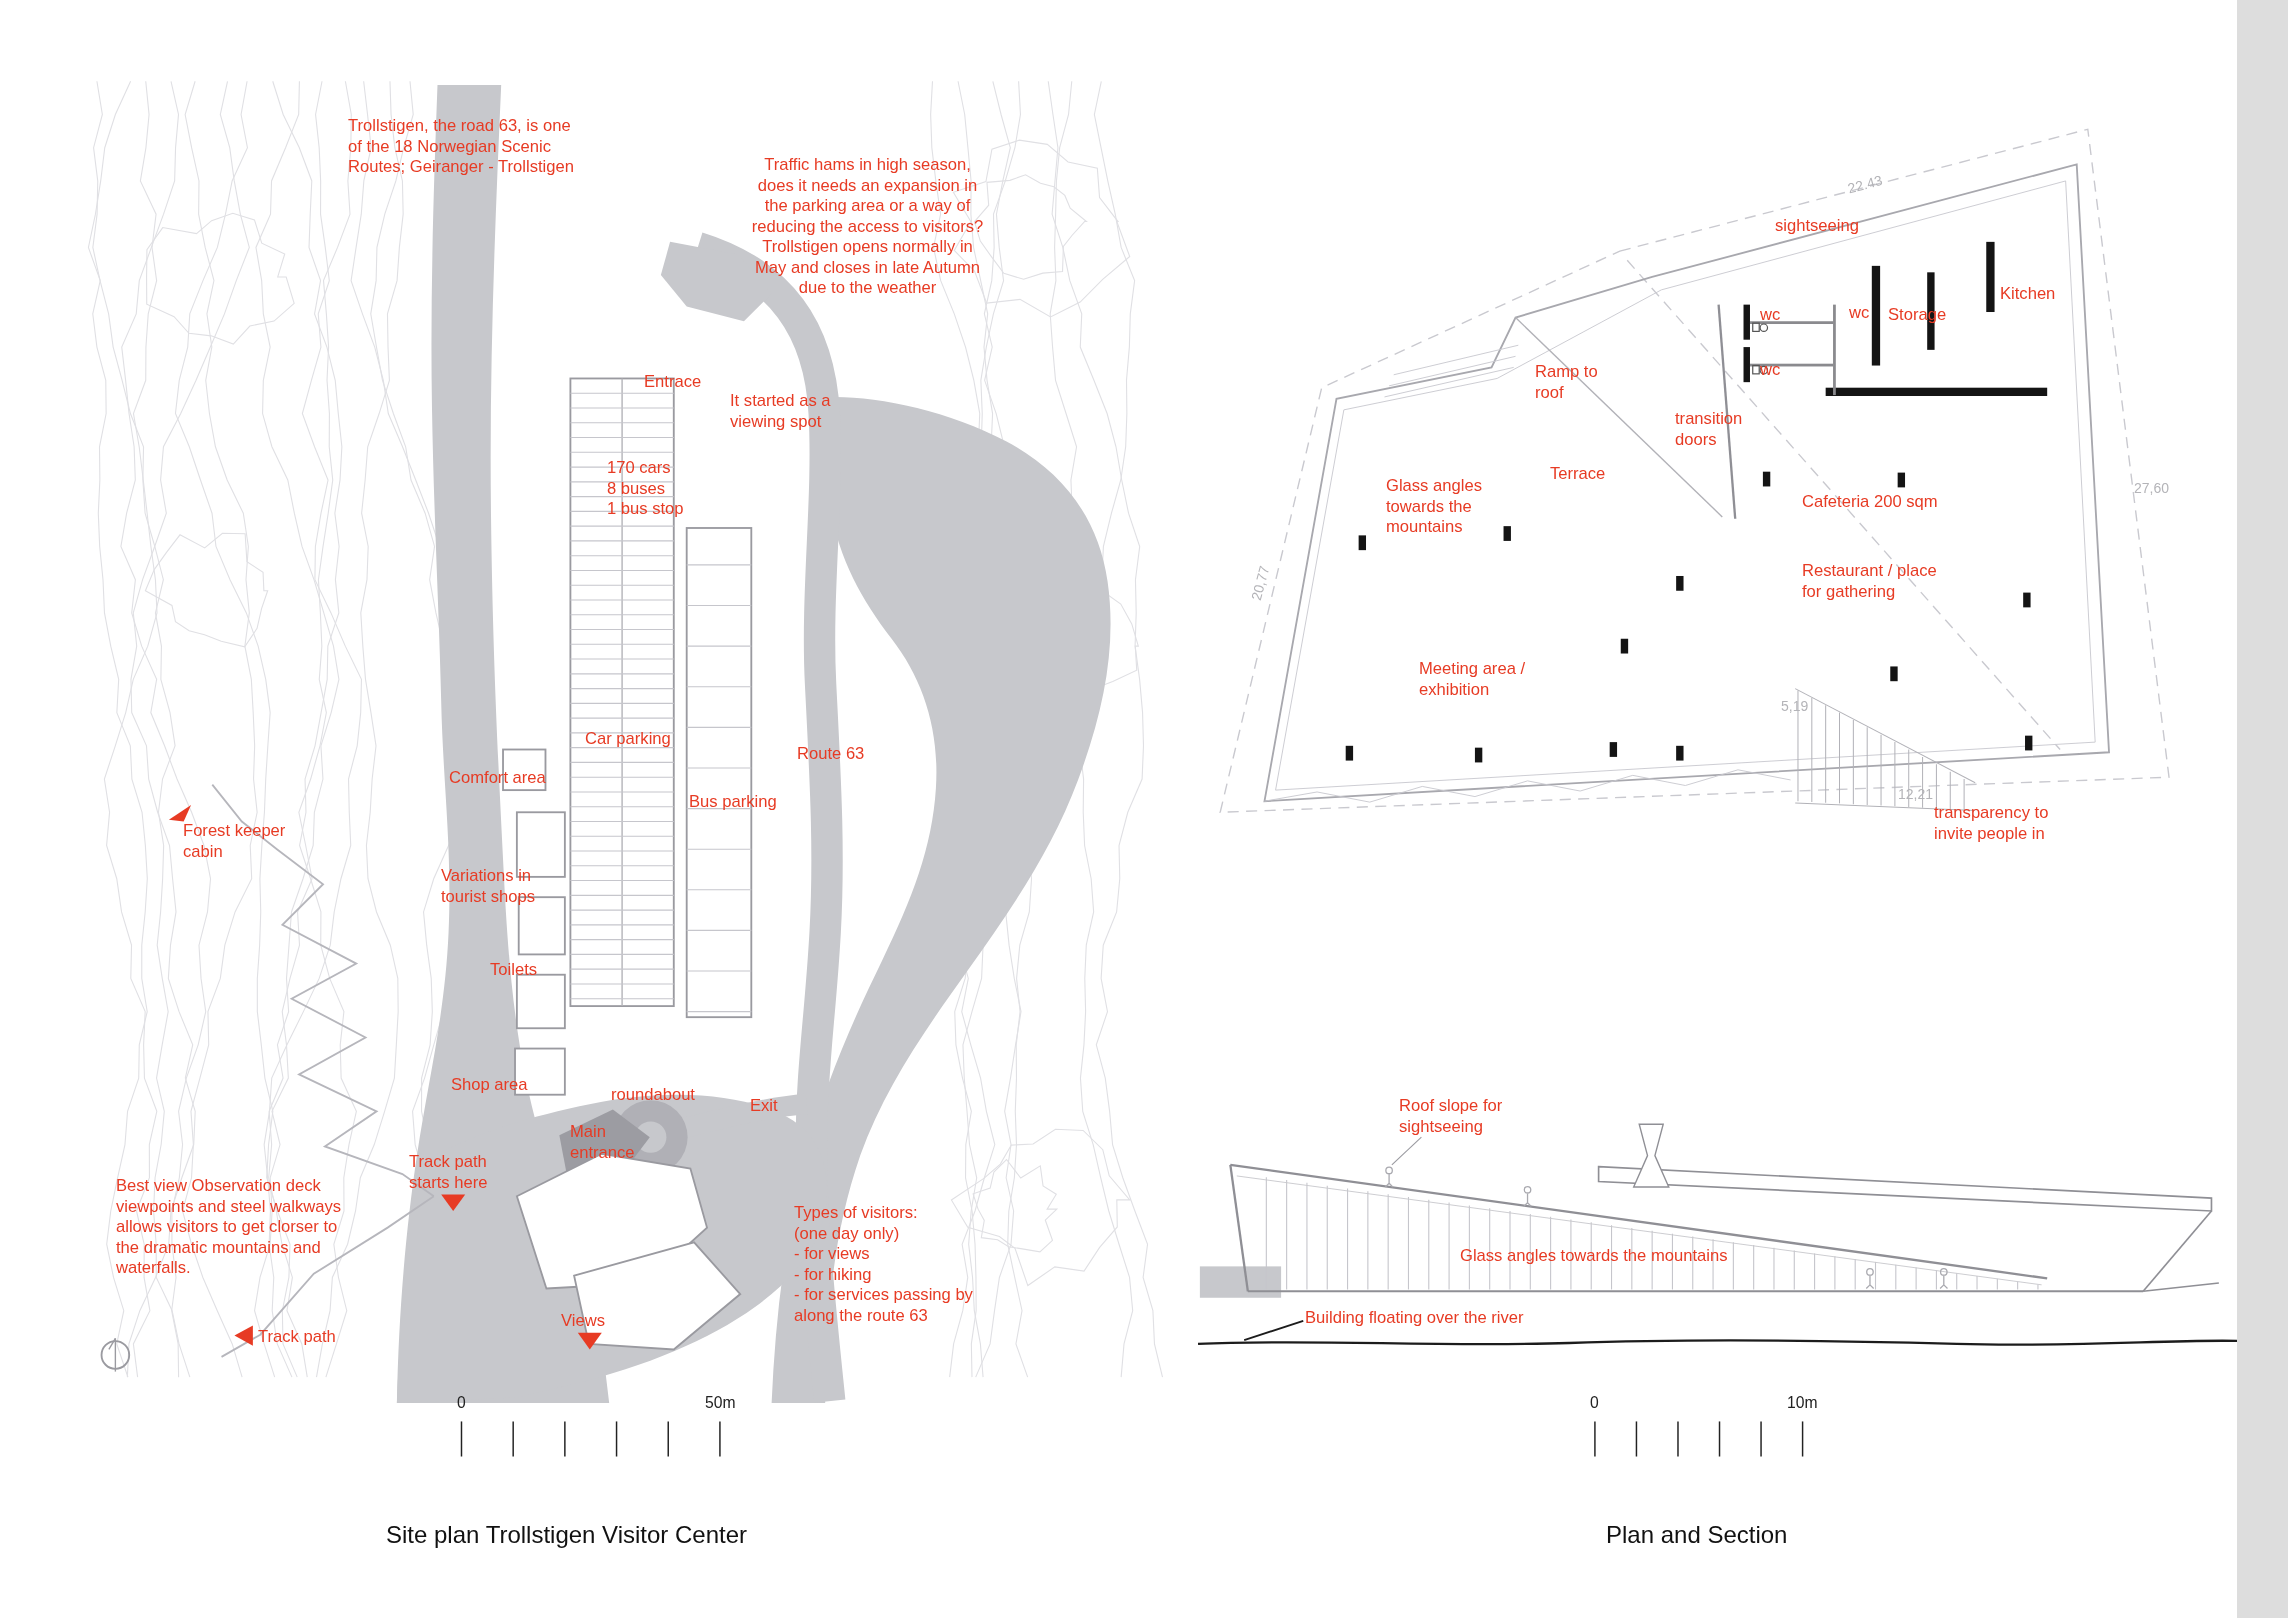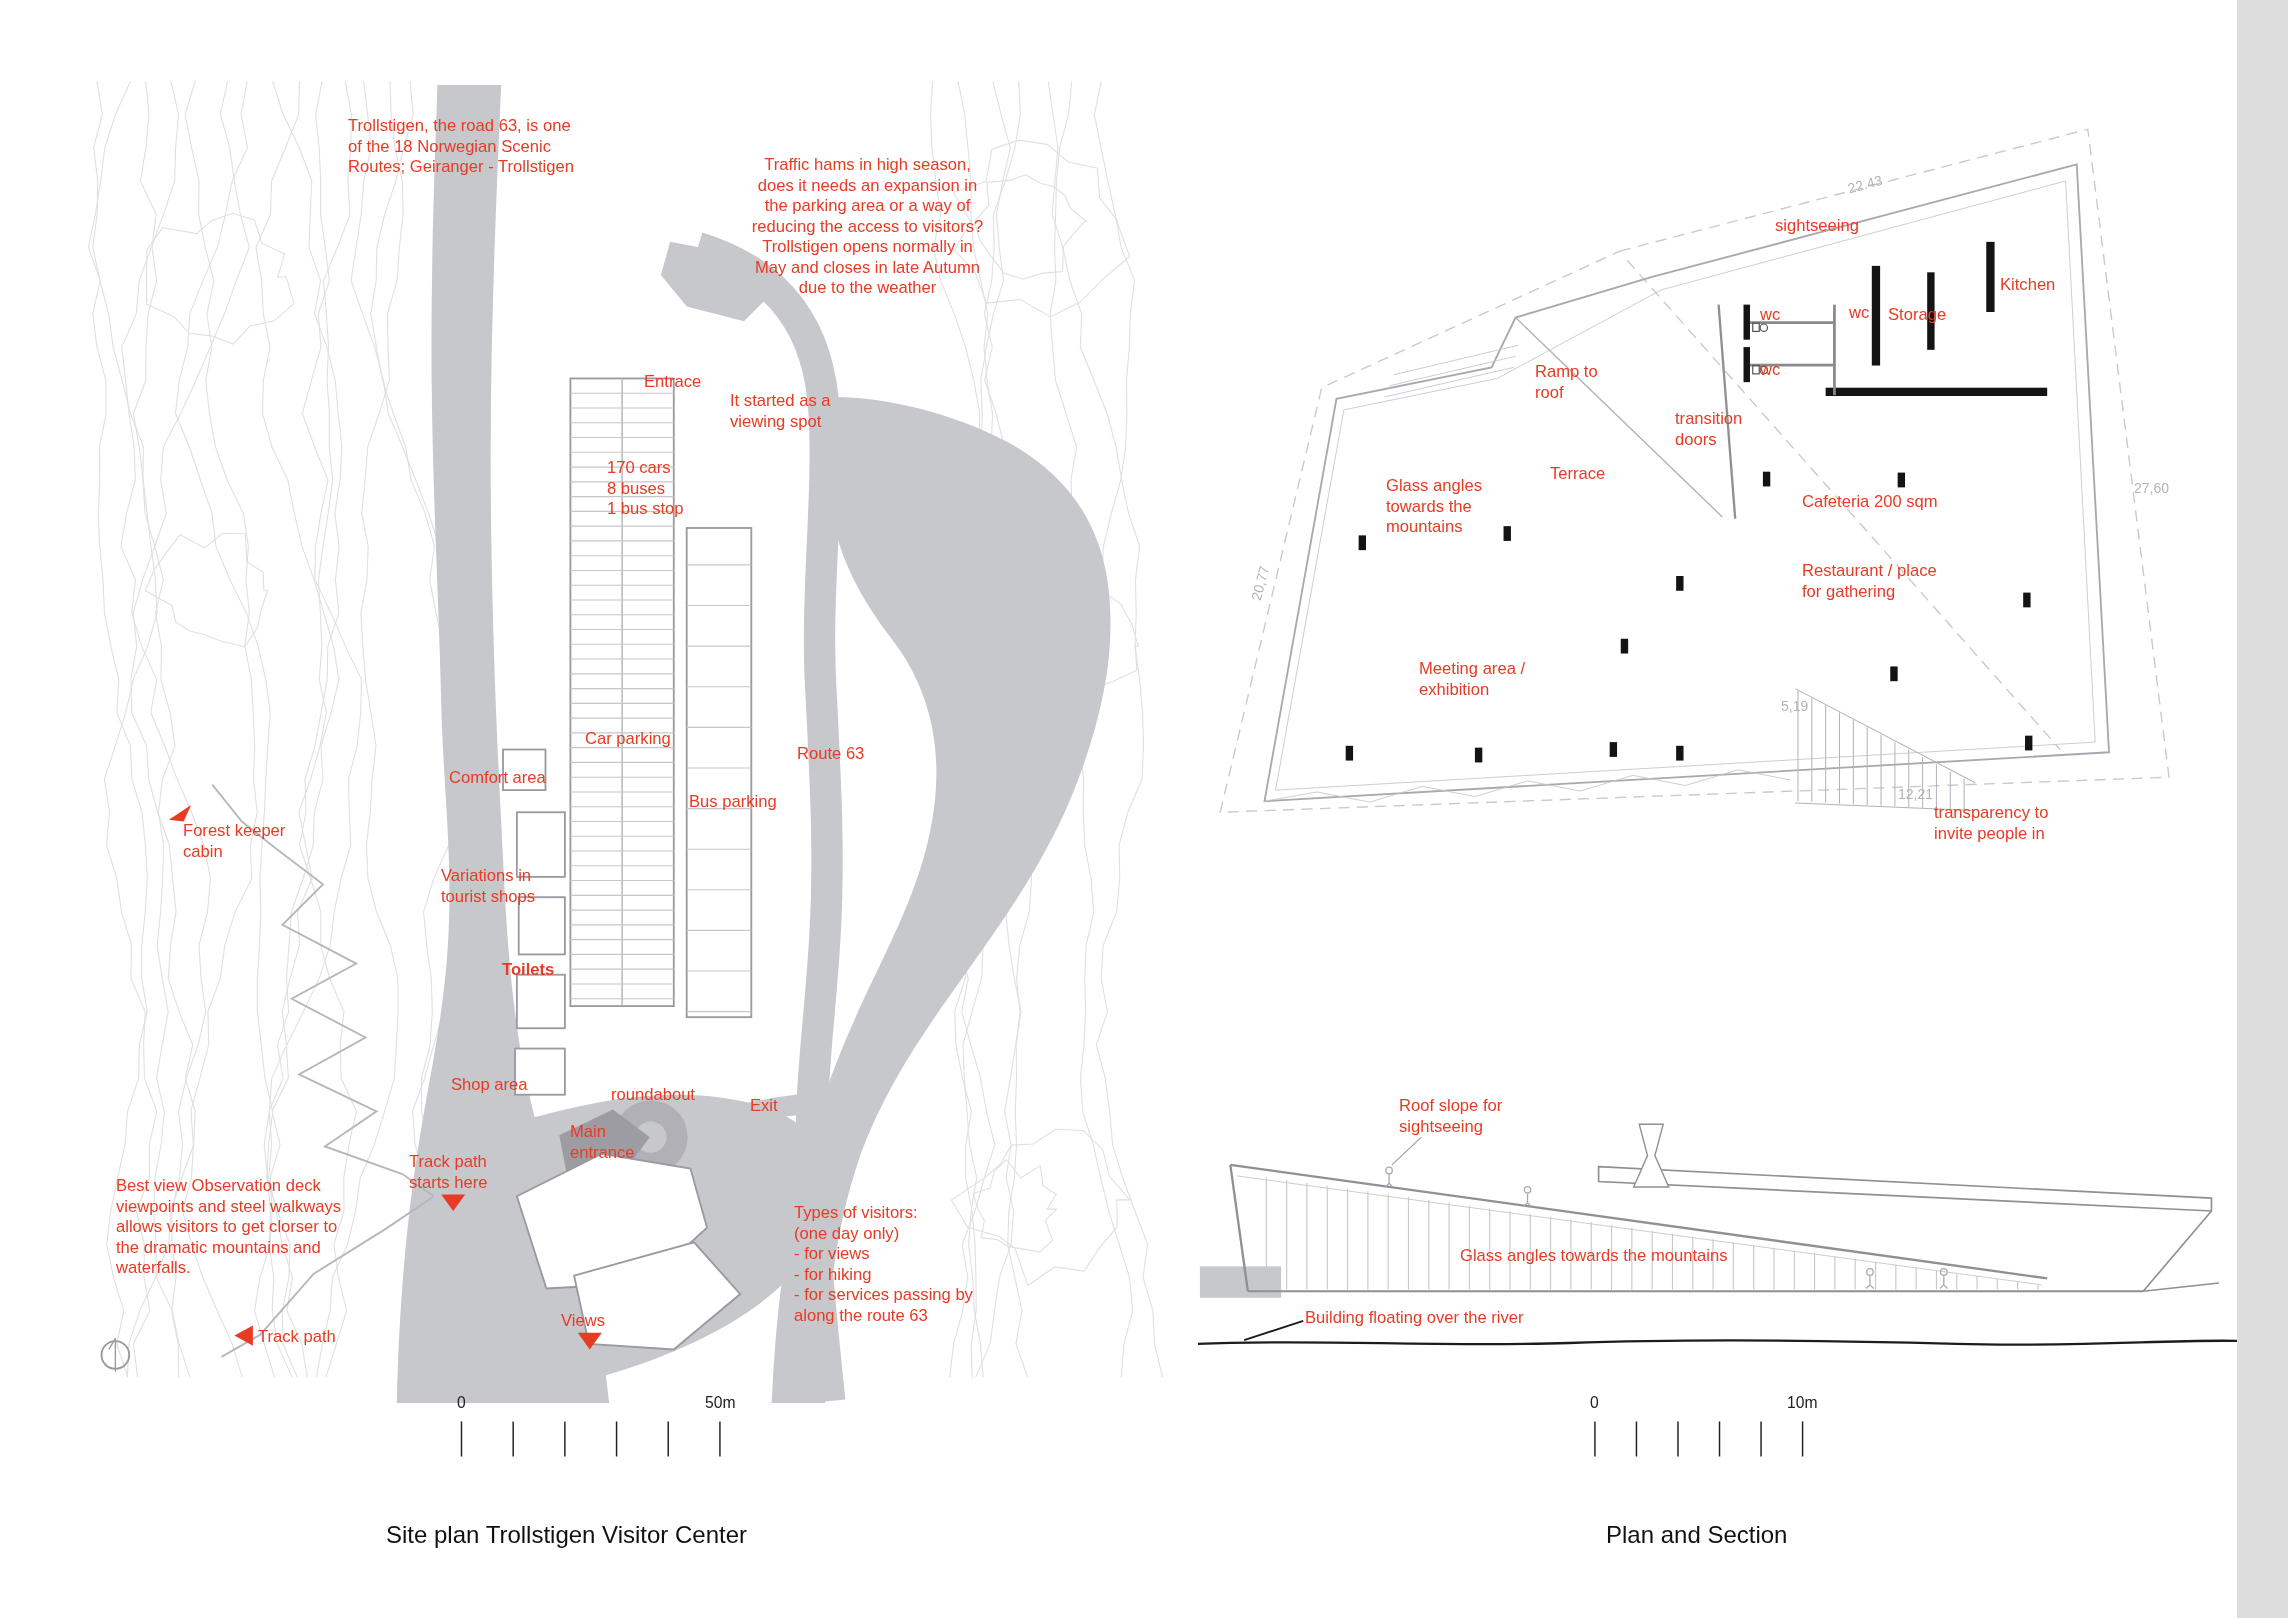--- a/index.html
+++ b/index.html
@@ -350,21 +350,21 @@
 8 buses
 1 bus stop</div>
       <div class="lbl" style="left: 585px; top: 729px;">Car parking</div>
       <div class="lbl" style="left: 449px; top: 768px;">Comfort area</div>
       <div class="lbl" style="left: 689px; top: 792px;">Bus parking</div>
       <div class="lbl" style="left: 797px; top: 744px;">Route 63</div>
       <div class="lbl" style="left: 183px; top: 821px; width: 166px;">Forest keeper
 cabin</div>
       <div class="lbl" style="left: 441px; top: 866px; width: 175px;">Variations in
 tourist shops</div>
-      <div class="lbl" style="left: 502px; top: 960px; font-weight: bold;">Toilets</div>
+      <div class="lbl" style="left: 490px; top: 960px;">Toilets</div>
       <div class="lbl" style="left: 451px; top: 1075px;">Shop area</div>
       <div class="lbl" style="left: 611px; top: 1085px;">roundabout</div>
       <div class="lbl" style="left: 750px; top: 1096px;">Exit</div>
       <div class="lbl" style="left: 570px; top: 1122px; width: 129px;">Main
 entrance</div>
       <div class="lbl" style="left: 409px; top: 1152px; width: 148px;">Track path
 starts here</div>
       <div class="lbl" style="left: 116px; top: 1176px; width: 286px;">Best view Observation deck
 viewpoints and steel walkways
 allows visitors to get clorser to
@@ -372,21 +372,21 @@
 waterfalls.</div>
       <div class="lbl" style="left: 258px; top: 1327px;">Track path</div>
       <div class="lbl" style="left: 561px; top: 1311px;">Views</div>
       <div class="lbl" style="left: 794px; top: 1203px; width: 277px;">Types of visitors:
 (one day only)
 - for views
 - for hiking
 - for services passing by
   along the route 63</div>
       <div class="lbl" style="left: 1775px; top: 216px;">sightseeing</div>
-      <div class="lbl" style="left: 2000px; top: 275px;">Kitchen</div>
+      <div class="lbl" style="left: 2000px; top: 284px;">Kitchen</div>
       <div class="lbl" style="left: 1760px; top: 305px;">wc</div>
       <div class="lbl" style="left: 1849px; top: 303px;">wc</div>
       <div class="lbl" style="left: 1888px; top: 305px;">Storage</div>
       <div class="lbl" style="left: 1760px; top: 360px;">wc</div>
       <div class="lbl" style="left: 1535px; top: 362px; width: 120px;">Ramp to
 roof</div>
       <div class="lbl" style="left: 1675px; top: 409px; width: 129px;">transition
 doors</div>
       <div class="lbl" style="left: 1550px; top: 464px;">Terrace</div>
       <div class="lbl" style="left: 1386px; top: 476px; width: 175px;">Glass angles

